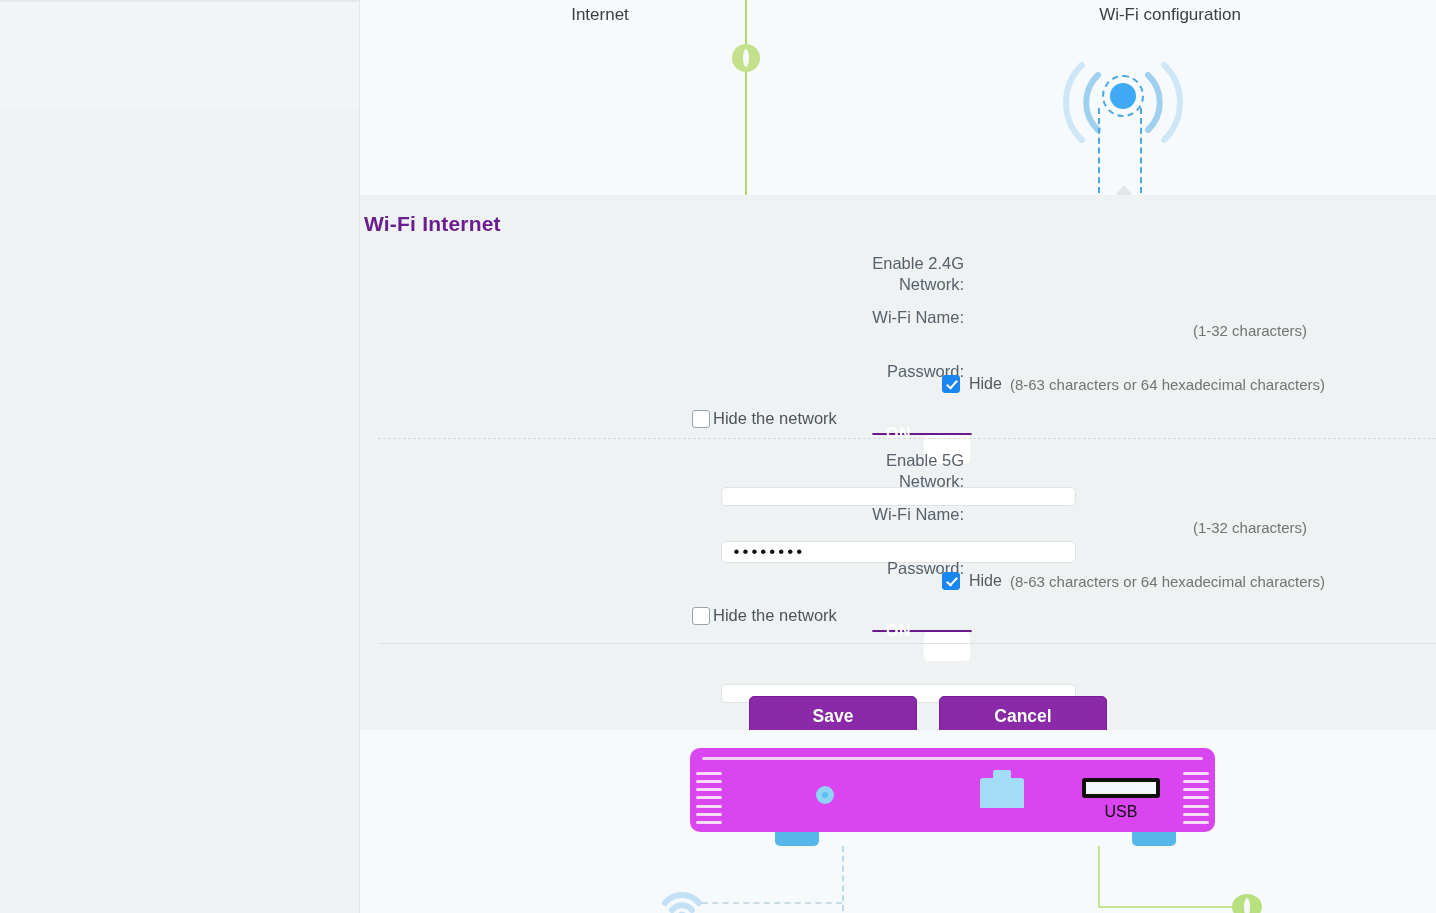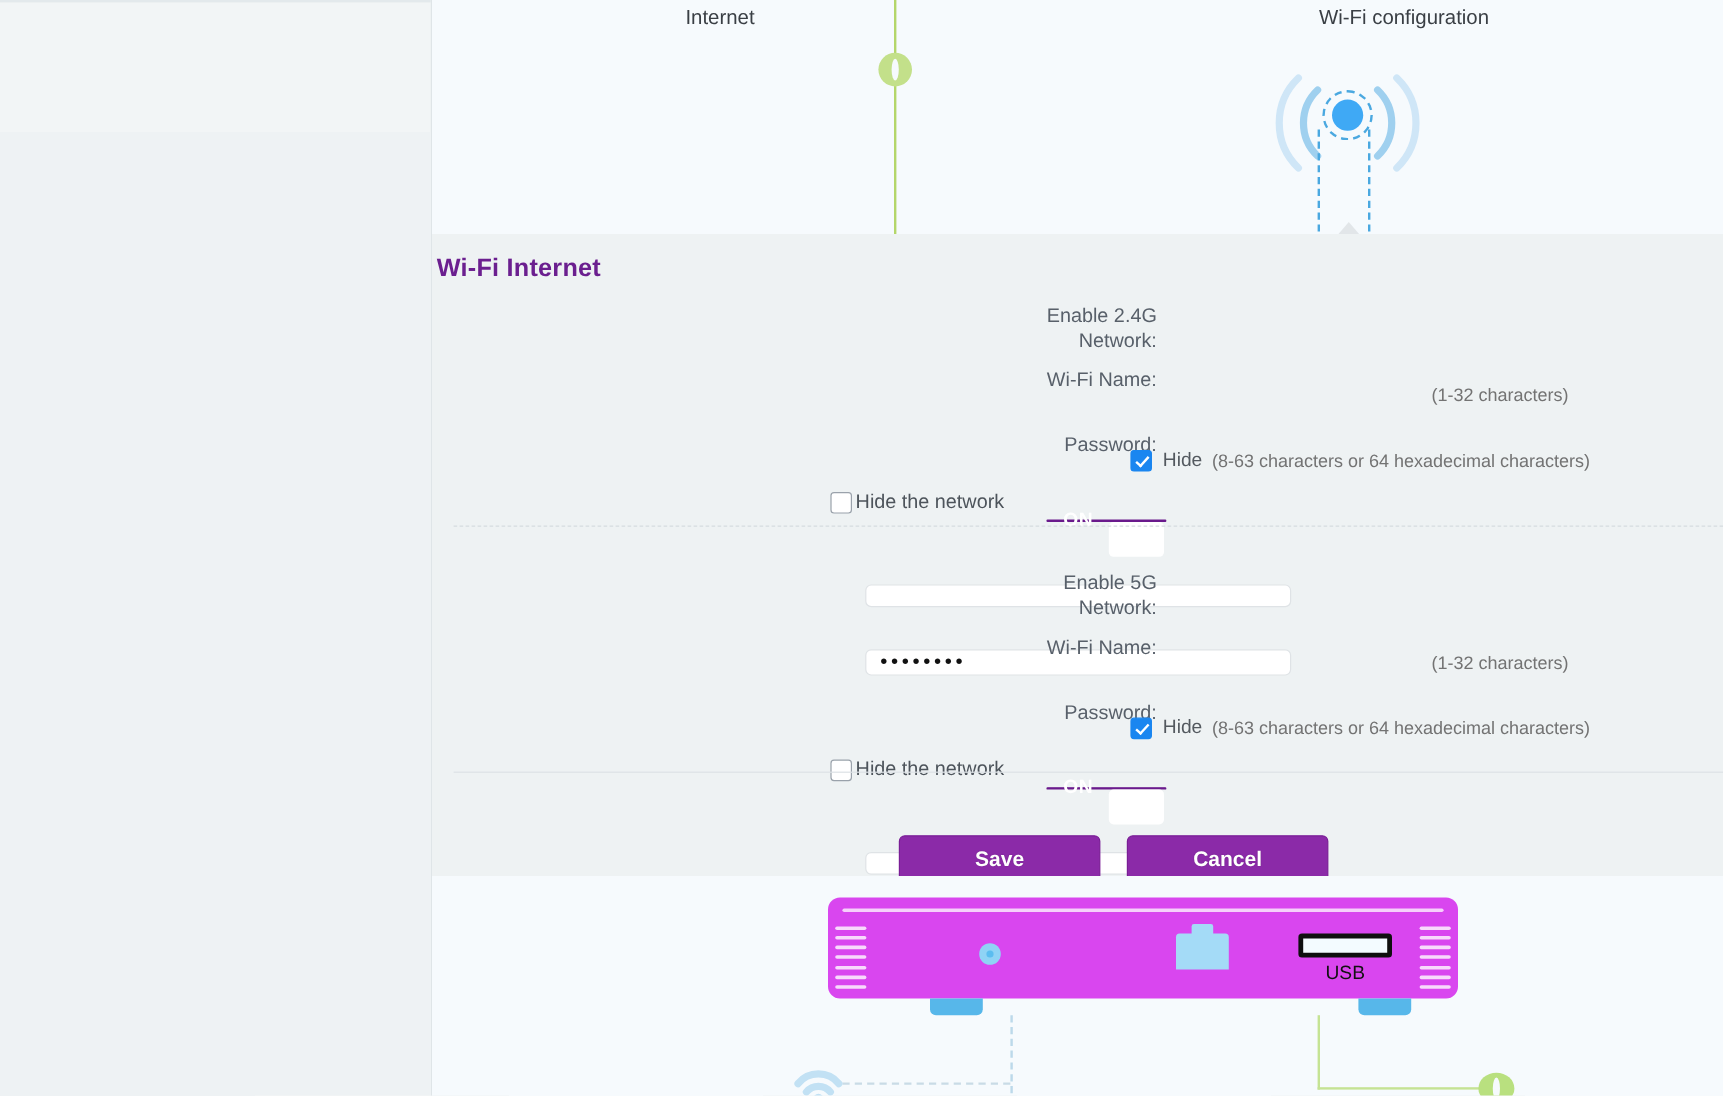--- a/index.html
+++ b/index.html
@@ -341,21 +341,21 @@
         <div class="row" style="margin-top:2px;">
           <div class="hide-net-row">
             <span class="cb unchecked"></span>
             <span class="hide-label">Hide the network</span>
           </div>
         </div>
       </div>
 
       <div class="dashed-sep" style="top:243px;"></div>
 
-      <div class="form-block" style="top:281px;">
+      <div class="form-block" style="top:255px;">
 
         <div class="row">
           <div class="row-label two-line">
             <div>Enable 5G</div>
             <div>Network:</div>
           </div>
           <div class="toggle">
             <span class="on-text">ON</span>
             <span class="knob"></span>
           </div>

